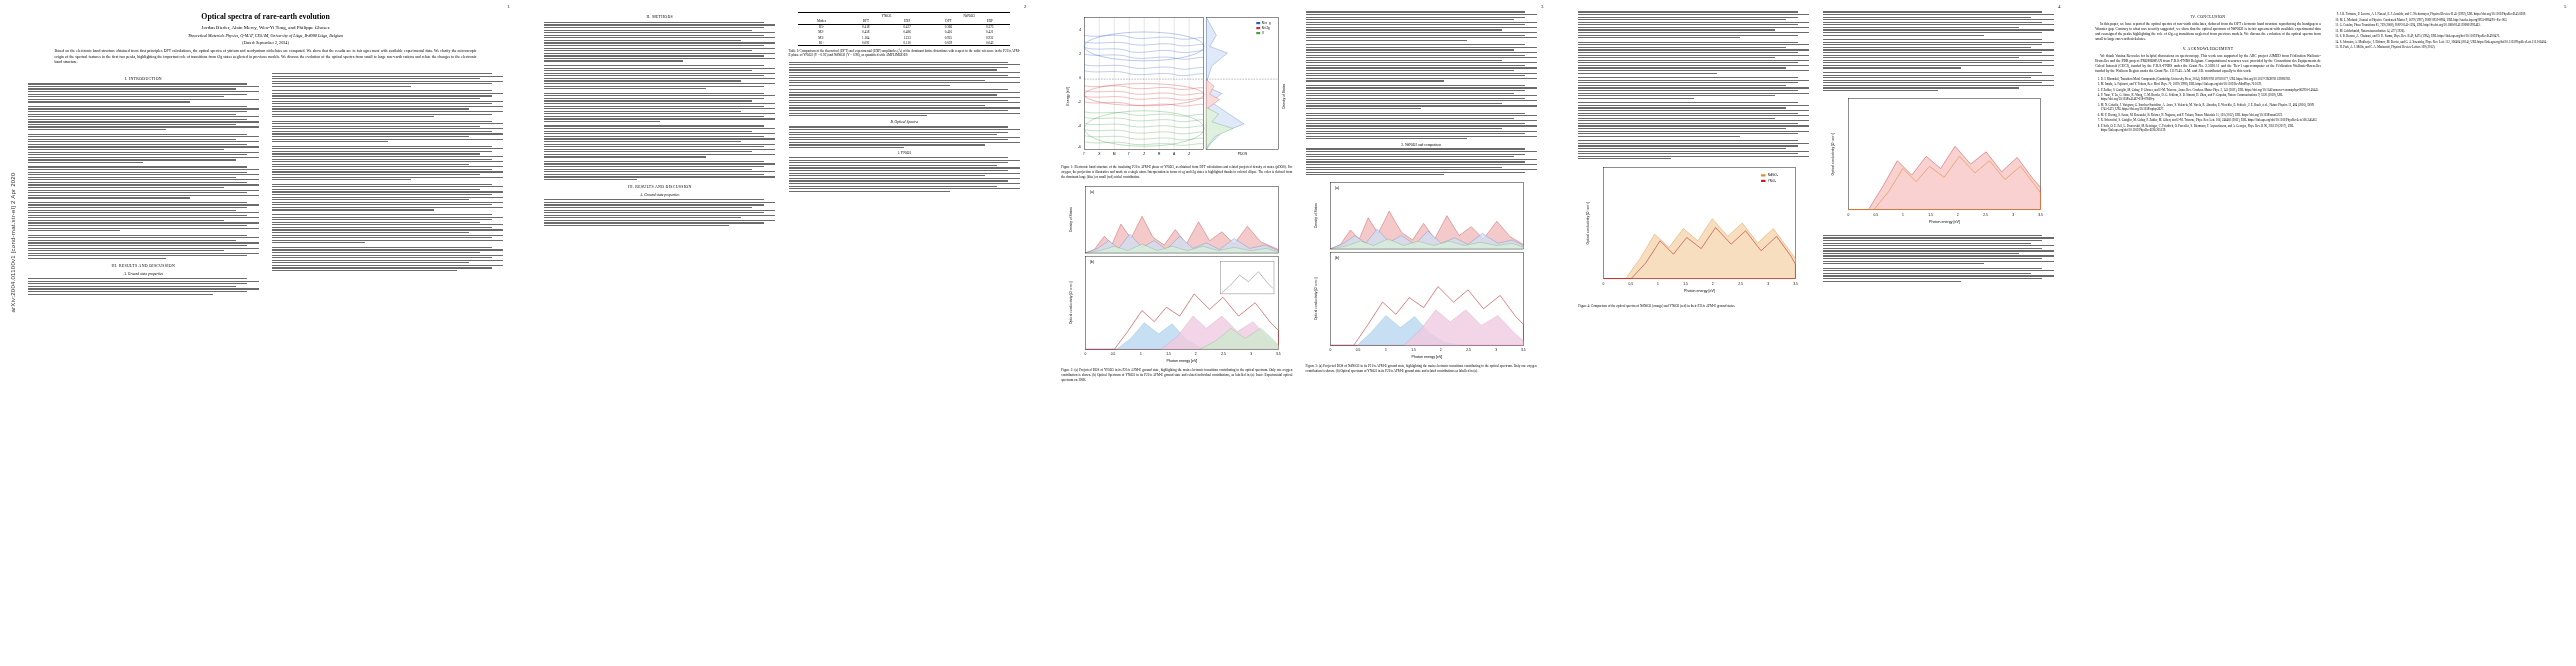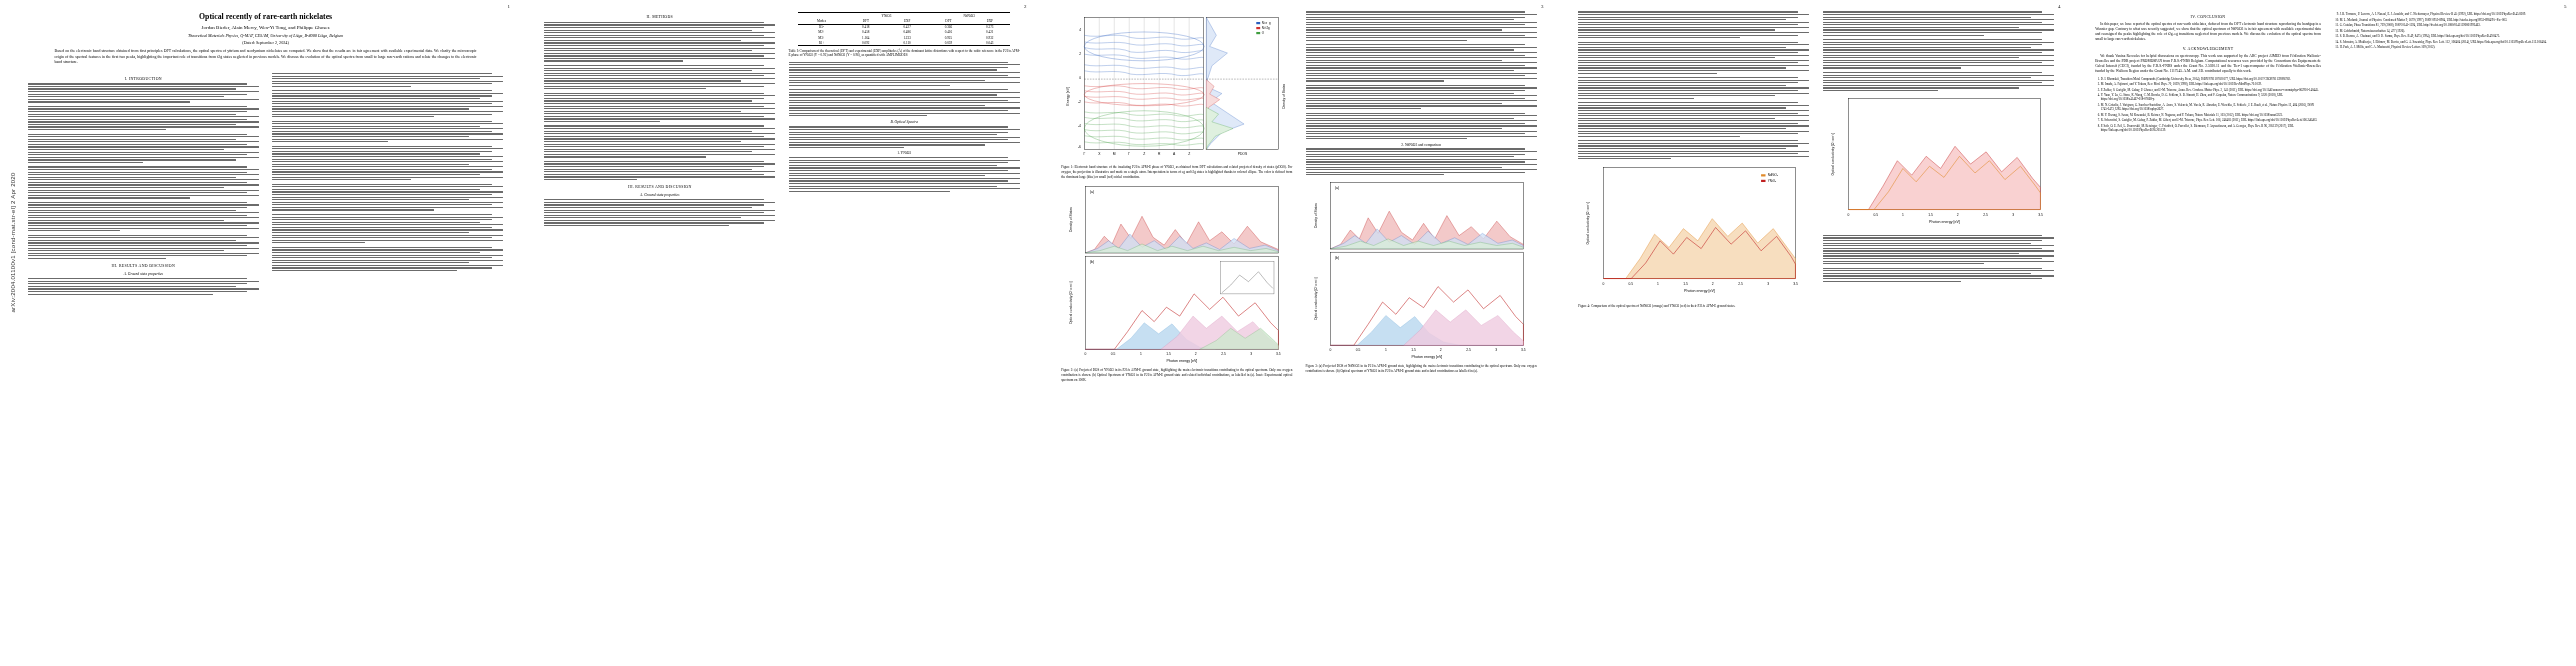--- a/index.html
+++ b/index.html
@@ -65,21 +65,21 @@
 </head>
 <body>
 
 <div class="page">
 
   <div class="arxiv-stamp">arXiv:2004.01100v1  [cond-mat.str-el]  2 Apr 2020</div>
 
   <div class="sheet sheet-1">
     <div class="pagenum">1</div>
 
-    <div class="title">Optical recently of rare-earth nickelates</div>
+    <div class="title">Optical spectra of rare-earth evolution</div>
     <div class="authors">Jordan Bieder, Alain Mercy, Wen-Yi Tong, and Philippe Ghosez</div>
     <div class="affil">Theoretical Materials Physics, Q-MAT, CESAM, University of Liège, B-4000 Liège, Belgium</div>
     <div class="date">(Dated: September 2, 2024)</div>
 
     <div class="abstract">Based on the electronic band structure obtained from first principles DFT calculations, the optical spectra of yttrium and neodymium nickelates are computed. We show that the results are in fair agreement with available experimental data. We clarify the microscopic origin of the spectral features in the first two peaks, highlighting the important role of transitions from t2g states neglected in previous models. We discuss the evolution of the optical spectra from small to large rare-earth cations and relate the changes to the electronic band structure.</div>
 
     <div class="cols">
       <div class="col">
         <div class="sechead">I.   INTRODUCTION</div>
         <div class="blk">

